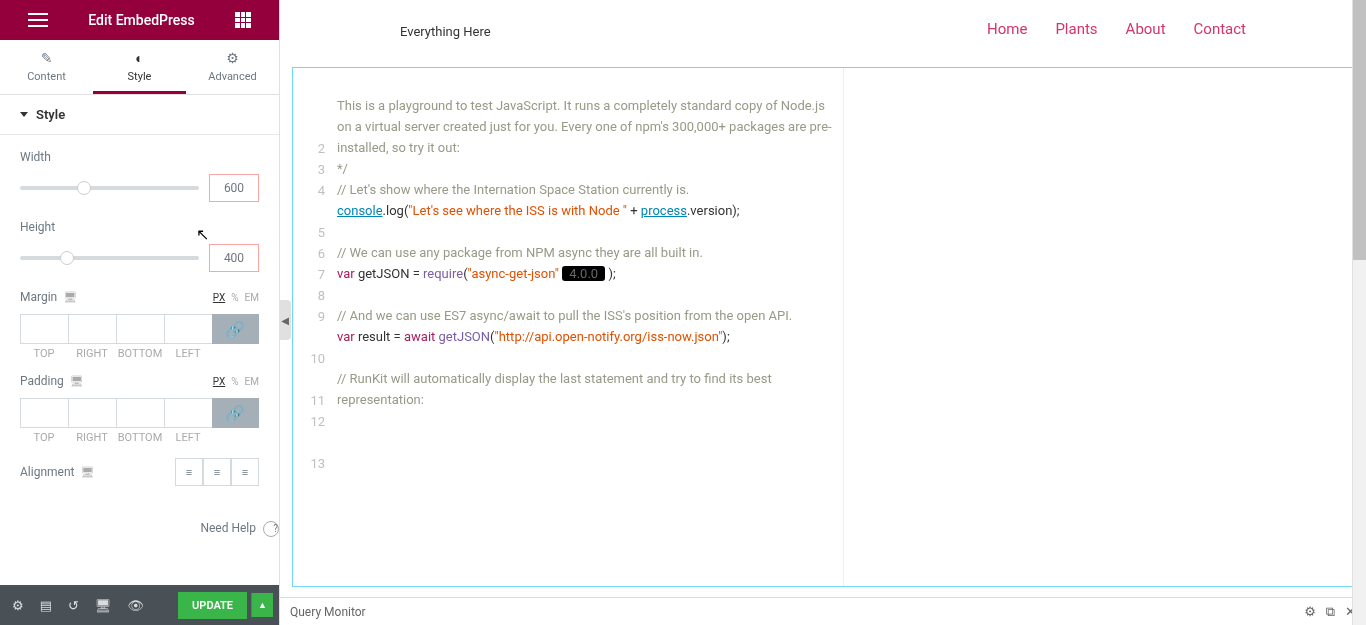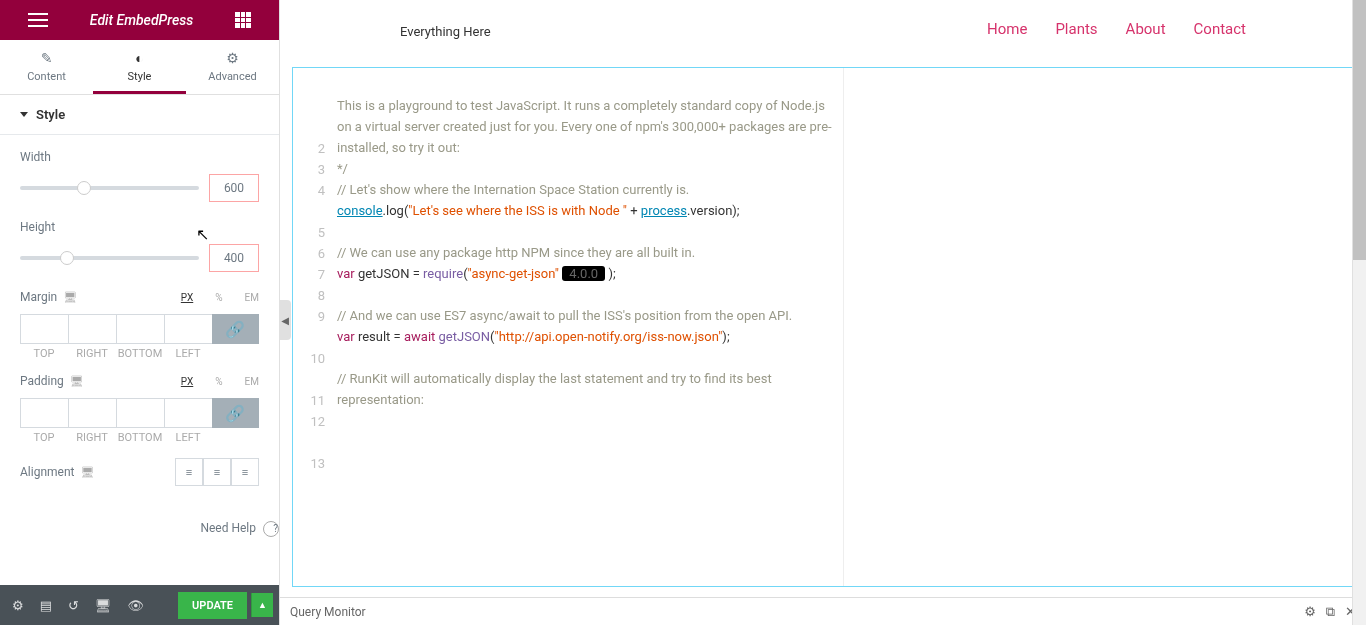--- a/index.html
+++ b/index.html
@@ -1,19 +1,19 @@
 <!DOCTYPE html>
 <html><head>
 <meta charset="utf-8">
 <style>
 * { margin: 0; padding: 0; box-sizing: border-box; font-family: -apple-system, BlinkMacSystemFont, "Segoe UI", Roboto, sans-serif; }
 body { width: 1366px; height: 625px; overflow: hidden; display: flex; background: #fff; }
 
 .sidebar { width: 280px; height: 100%; display: flex; flex-direction: column; background: #fff; border-right: 1px solid #e0e0e0; }
-.sidebar-header { height: 40px; background: #93003c; display: flex; align-items: center; justify-content: space-between; padding: 0 28px; color: #fff; font-style: italic; }
+.sidebar-header { height: 40px; background: #93003c; display: flex; align-items: center; justify-content: space-between; padding: 0 28px; color: #fff; }
 .hamburger { width: 20px; height: 14px; display: flex; flex-direction: column; justify-content: space-between; cursor: pointer; }
 .hamburger span { display: block; height: 2px; background: #fff; }
 .header-title { font-size: 14px; font-weight: 500; }
 .apps-icon { width: 16px; height: 16px; display: grid; grid-template-columns: repeat(3,1fr); grid-template-rows: repeat(3,1fr); gap: 1px; cursor: pointer; }
 .apps-icon span { background: #fff; }
 
 .tabs { display: flex; border-bottom: 1px solid #e0e0e0; }
 .tab { flex: 1; padding: 10px 0 8px; text-align: center; font-size: 11px; color: #6d7882; cursor: pointer; border-bottom: 3px solid transparent; }
 .tab.active { border-bottom-color: #93003c; color: #333; }
 .tab-icon { display: block; margin: 0 auto 4px; font-size: 14px; }
@@ -21,21 +21,21 @@
 .panel { flex: 1; overflow-y: auto; }
 .section-header { padding: 12px 20px; font-size: 13px; font-weight: 600; color: #333; display: flex; align-items: center; gap: 8px; border-bottom: 1px solid #e6e9ec; cursor: pointer; }
 .caret { width: 0; height: 0; border-left: 4px solid transparent; border-right: 4px solid transparent; border-top: 5px solid #333; }
 .section-body { padding: 15px 20px; }
 .control-label { font-size: 12px; color: #6d7882; margin-bottom: 10px; display: flex; align-items: center; justify-content: space-between; }
 .control-row { display: flex; align-items: center; gap: 10px; margin-bottom: 18px; }
 .slider-track { flex: 1; height: 4px; background: #d5dadf; border-radius: 2px; position: relative; }
 .slider-thumb { position: absolute; top: 50%; width: 14px; height: 14px; background: #fff; border: 1px solid #ccc; border-radius: 50%; transform: translate(-50%,-50%); cursor: pointer; }
 .num-input { width: 50px; height: 28px; border: 1px solid #fca5a5; font-size: 12px; text-align: center; color: #6d7882; }
 
-.units { display: flex; gap: 22px; font-size: 10px; color: #aaa; }
+.units { display: flex; gap: 6px; font-size: 10px; color: #aaa; }
 .units .active { color: #333; text-decoration: underline; }
 .box-inputs { display: flex; }
 .box-inputs input { width: 48px; height: 30px; border: 1px solid #d5dadf; border-right: none; font-size: 11px; text-align: center; }
 .link-toggle { width: 48px; height: 30px; background: #a4afb7; display: flex; align-items: center; justify-content: center; color: #fff; cursor: pointer; }
 .box-labels { display: flex; font-size: 11px; color: #aaa; margin-top: 3px; margin-bottom: 14px; }
 .box-labels span { width: 48px; text-align: center; }
 
 .align-btns { display: flex; }
 .align-btns button { width: 28px; height: 28px; border: 1px solid #d5dadf; background: #fff; cursor: pointer; font-size: 11px; color: #6d7882; }
 
@@ -243,21 +243,21 @@
         <div class="multi1">11</div>
         <div>12</div>
         <div class="multi1">13</div>
       </div>
       <div class="code">
 <span class="cm">This is a playground to test JavaScript. It runs a completely standard copy of Node.js on a virtual server created just for you. Every one of npm's 300,000+ packages are pre-installed, so try it out:</span>
 <span class="cm">*/</span>
 <span class="cm">// Let's show where the Internation Space Station currently is.</span>
 <span><span class="va">console</span><span class="nm">.log(</span><span class="st">"Let's see where the ISS is with Node "</span><span class="nm"> + </span><span class="va">process</span><span class="nm">.version);</span></span>
 
-<span class="cm">// We can use any package http NPM since they are all built in.</span>
+<span class="cm">// We can use any package from NPM async they are all built in.</span>
 <span><span class="op">var </span><span class="nm">getJSON = </span><span class="fn">require</span><span class="nm">(</span><span class="st">"async-get-json"</span> <span class="pill"> 4.0.0 </span> <span class="nm">);</span></span>
 
 <span class="cm">// And we can use ES7 async/await to pull the ISS's position from the open API.</span>
 <span><span class="op">var </span><span class="nm">result = </span><span class="op">await </span><span class="fn">getJSON</span><span class="nm">(</span><span class="st">"http://api.open-notify.org/iss-now.json"</span><span class="nm">);</span></span>
 
 <span class="cm">// RunKit will automatically display the last statement and try to find its best representation:</span></div>
     </div>
     <div class="embed-right"></div>
   </div>
 

